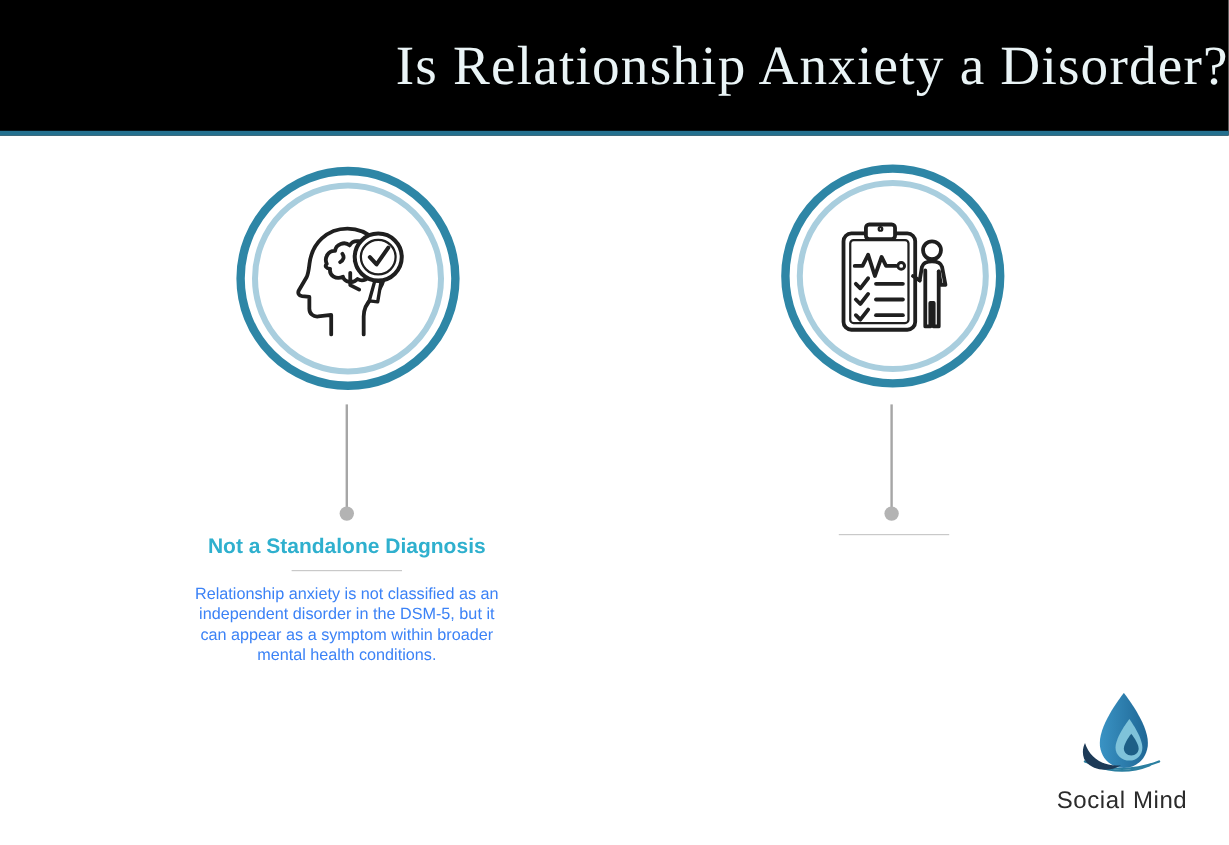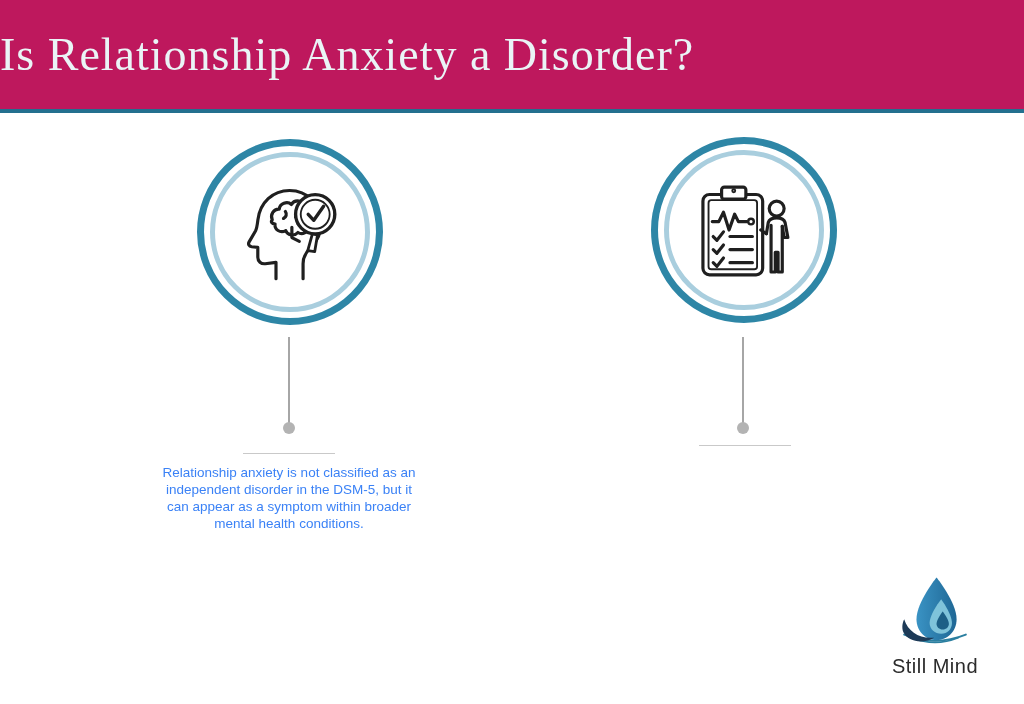--- a/index.html
+++ b/index.html
@@ -3,22 +3,22 @@
 <meta charset="utf-8">
 <style>
   html,body{margin:0;padding:0;}
   body{
     width:1024px;height:704px;position:relative;overflow:hidden;
     background:#ffffff;font-family:"Liberation Sans",sans-serif;
   }
   
   .header{
     position:absolute;left:0;top:0;width:1024px;height:109px;
-    background:#be185d;border-bottom:4px solid #23708f;
-    display:flex;align-items:center;justify-content:flex-start;
+    background:#000000;border-bottom:4px solid #23708f;
+    display:flex;align-items:center;justify-content:flex-end;
   }
   .title{
     font-family:"Liberation Serif","DejaVu Serif",serif;
     font-size:46px;font-weight:400;color:#eaf4f6;letter-spacing:1px;
     white-space:nowrap;
   }
   
   .badge{
     position:absolute;width:172px;height:172px;border-radius:50%;
     border:7px solid #2e86a6;background:#ffffff;
@@ -122,20 +122,21 @@
       <path d="M84 64 L78 60"></path>
       <path d="M89 55 L89 105 L93.5 105 L93.5 84 L96.5 84 L96.5 105 L101 105 L101 56"></path>
     </g>
   </svg>
 </div>
 
 <div class="stem stem-left"></div>
 <div class="stem stem-right"></div>
 
 <div class="col col-left">
+  <div class="col-heading">Not a Standalone Diagnosis</div>
   <div class="divider"></div>
   <div class="col-body">Relationship anxiety is not classified as an independent disorder in the DSM-5, but it can appear as a symptom within broader mental health conditions.</div>
 </div>
 
 <div class="col col-right">
   <div class="divider"></div>
 </div>
 
 <div class="logo">
   <svg width="78" height="74" viewBox="0 0 100 96">
@@ -150,14 +151,14 @@
     <path d="M20 80 Q50 92 80 80" fill="none" stroke="#2b7fa0" stroke-width="2.2" stroke-linecap="round"></path>
 
     <path d="M52 2 C52 2 26 34 26 56 C26 72 38 83 52 83 C66 83 78 72 78 56 C78 34 52 2 52 2 Z" fill="url(#dropGrad)"></path>
 
     <path d="M58 30 C58 30 43 49 43 61 C43 69 50 75 58 75 C66 75 72 69 72 61 C72 49 58 30 58 30 Z" fill="#7fc3da"></path>
 
     <path d="M60 46 C60 46 52 56 52 62 C52 66.5 55.5 69.5 60 69.5 C64.5 69.5 68 66.5 68 62 C68 56 60 46 60 46 Z" fill="#1d5f86"></path>
 
     <path d="M10 56 C15 72 30 82 49 80 C34 89 15 85 9 73 C6.5 66.5 8 60 10 56 Z" fill="#1d3a57"></path>
   </svg>
-  <div class="brand">Still Mind</div>
+  <div class="brand">Social Mind</div>
 </div>
 
 </body></html>

